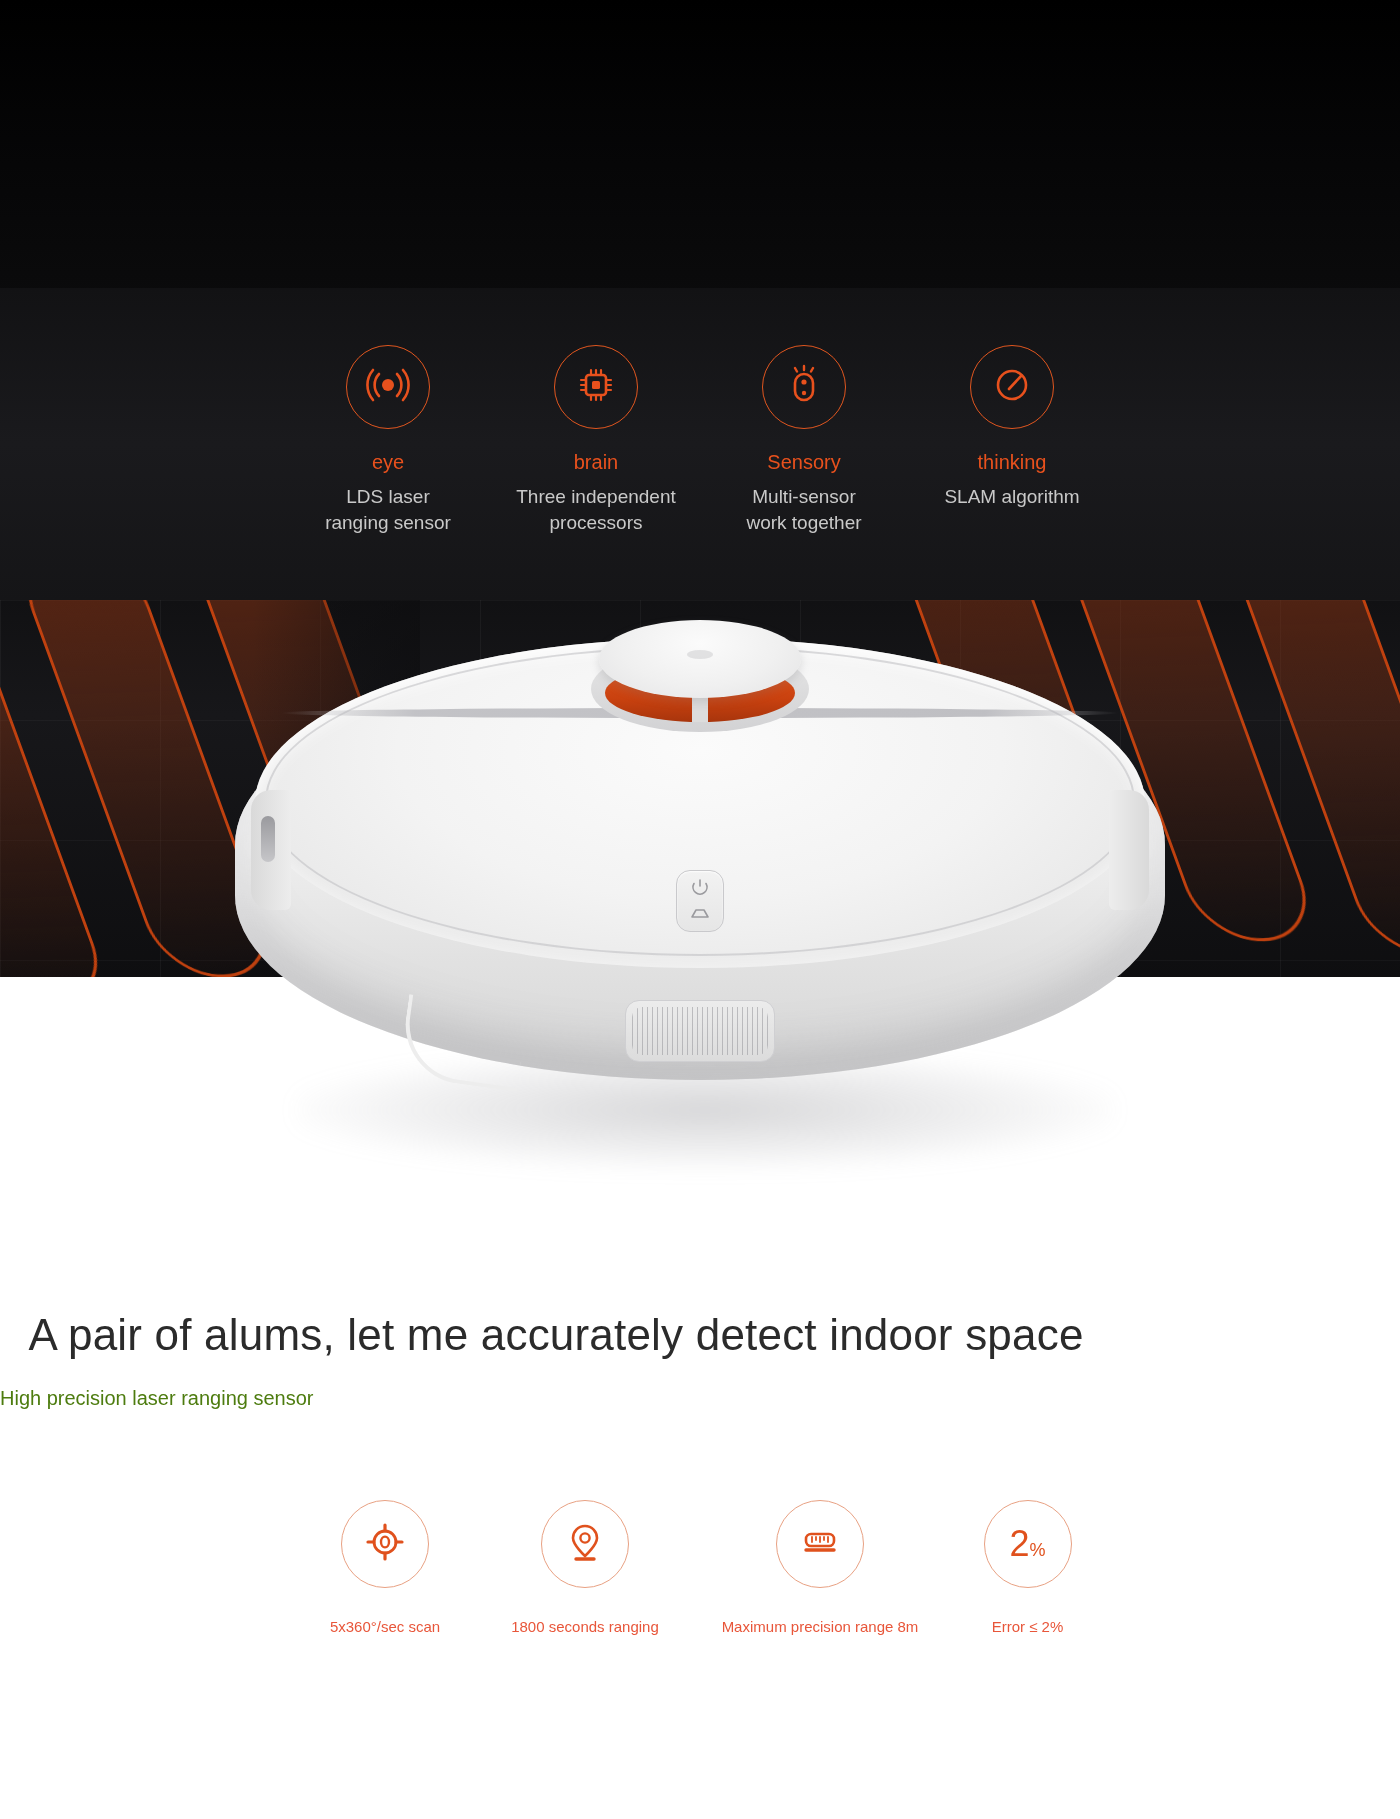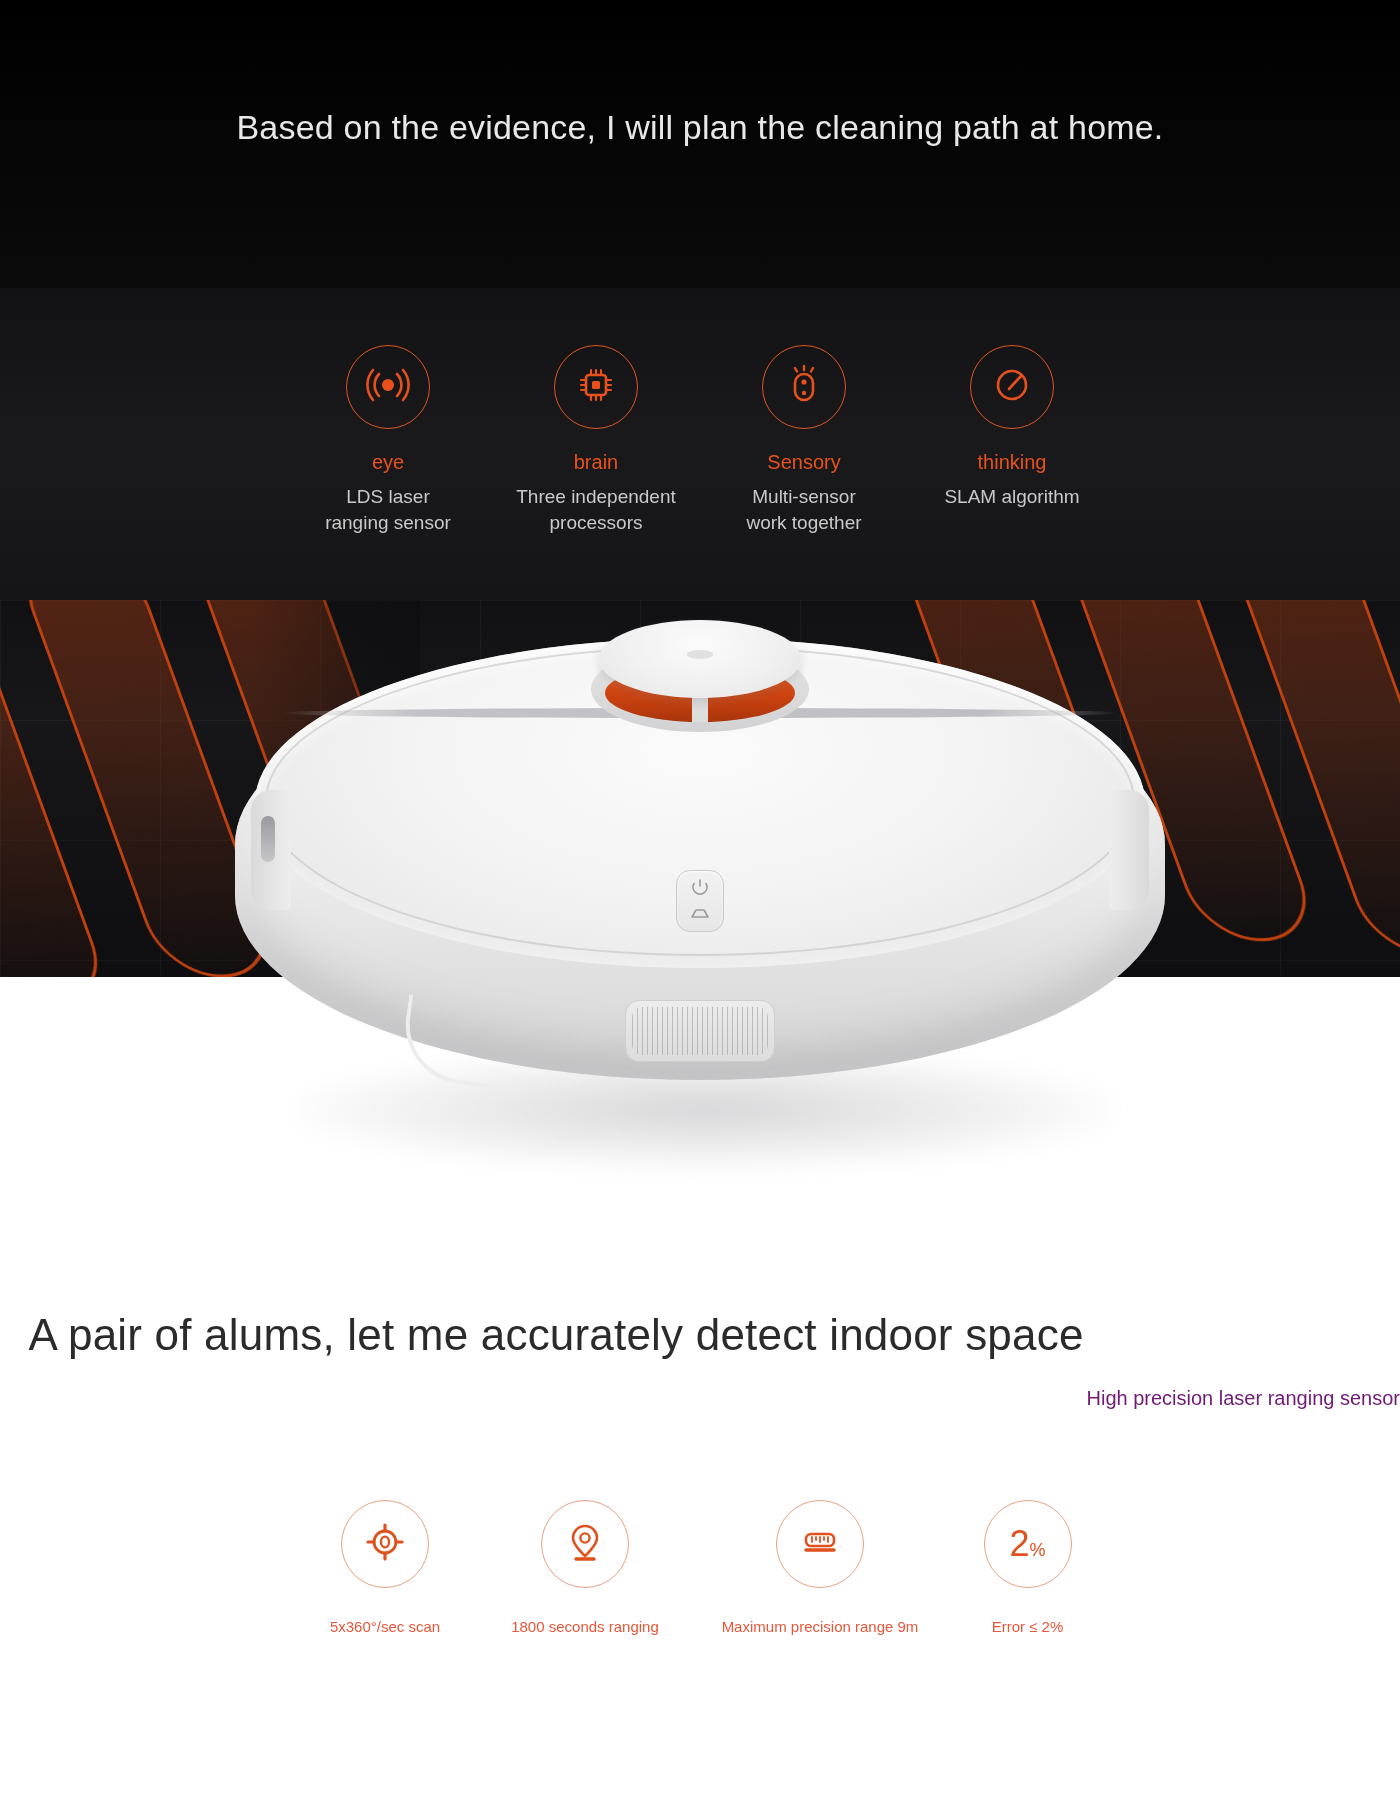--- a/index.html
+++ b/index.html
@@ -231,24 +231,24 @@
   .lower-title {
     position:absolute; left:0; top:325px; width:1112px;
     text-align:center;
     font-size:44px;
     font-weight:400;
     color:#2b2b2b;
     letter-spacing:0.2px;
   }
   .lower-sub {
     position:absolute; left:0; top:402px; width:1400px;
-    text-align:right;
+    text-align:left;
     font-size:20px;
     font-weight:400;
-    color:#701a75;
+    color:#4d7c0f;
   }
   .spec-row {
     position:absolute; left:0; top:515px; width:1400px;
     display:flex; justify-content:center; align-items:flex-start;
   }
   .spec { text-align:center; }
   .s-circle {
     width:88px; height:88px;
     margin:0 auto 30px auto;
     border:1px solid #e8a183;
@@ -277,21 +277,20 @@
       <div class="path-stripe" style="left:40px;  top:60px;"></div>
       <div class="path-stripe" style="left:210px; top:40px;"></div>
       <div class="path-stripe" style="left:380px; top:20px;"></div>
       <div class="path-stripe" style="left:1080px;top:20px;"></div>
       <div class="path-stripe" style="left:1250px;top:40px;"></div>
       <div class="path-stripe" style="left:1420px;top:60px;"></div>
     </div>
   </div>
   <div class="hero-fade-left"></div>
 
-  <div class="headline">Based on the evidence, I will plan the cleaning path at home.</div>
 
   <div class="feature-row">
 
     <div class="feature">
       <div class="f-circle">
         <span>
           <svg width="44" height="40" viewBox="0 0 44 40" fill="none">
             <circle cx="22" cy="20" r="6" fill="#e8511d"></circle>
             <path d="M13 9 A16 16 0 0 0 13 31" stroke="#e8511d" stroke-width="2.6" stroke-linecap="round" fill="none"></path>
             <path d="M7 5 A23 23 0 0 0 7 35" stroke="#e8511d" stroke-width="2.6" stroke-linecap="round" fill="none"></path>
@@ -415,21 +414,21 @@
               <path d="M15 15 V20"></path>
                 <path d="M19 15 V18"></path>
                 <path d="M23 15 V20"></path>
               <path d="M27 15 V18"></path>
                 <path d="M31 15 V20"></path>
             </g>
             <path d="M9 28 H37" stroke="#e0511d" stroke-width="3.4" stroke-linecap="round"></path>
           </svg>
         </span>
       </div>
-      <div class="s-label">Maximum precision range 9m</div>
+      <div class="s-label">Maximum precision range 8m</div>
     </div>
 
     <div class="spec" style="width:160px;">
       <div class="s-circle">
         <span style="display:flex;align-items:baseline;">
           <span class="pct-num">2</span>
           <span class="pct-sym">%</span>
         </span>
       </div>
       <div class="s-label">Error ≤ 2%</div>

